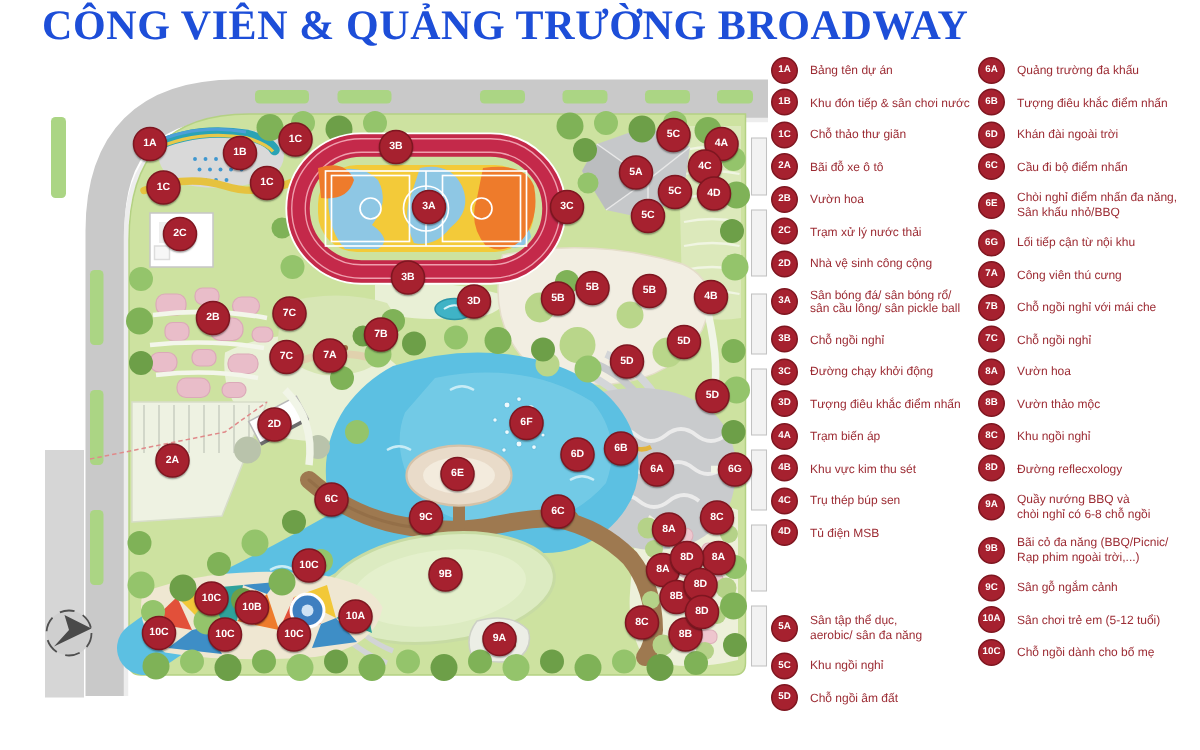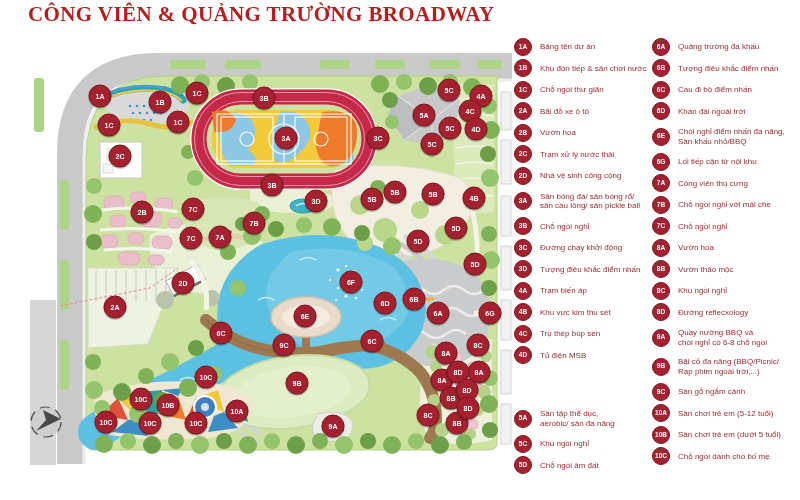--- a/index.html
+++ b/index.html
@@ -1,19 +1,19 @@
 <!DOCTYPE html>
 <html><head>
 <meta charset="utf-8">
 <style>
   html,body{margin:0;padding:0;}
   body{width:800px;height:500px;position:relative;background:#ffffff;
        font-family:"Liberation Sans",sans-serif;overflow:hidden;}
   .title{position:absolute;left:28px;top:2px;font-family:"Liberation Serif",serif;
-         font-weight:bold;font-size:21px;color:#b91c1c;letter-spacing:.4px;white-space:nowrap;}
+         font-weight:bold;font-size:28px;color:#1d4ed8;letter-spacing:.4px;white-space:nowrap;}
   #map-wrap{position:absolute;left:0;top:0;width:800px;height:500px;}
   #map-svg{position:absolute;left:0;top:0;}
   #map-markers{position:absolute;left:0;top:0;width:800px;height:500px;}
   .marker{position:absolute;width:21px;height:21px;border-radius:50%;
           background:#a6212f;border:1.5px solid #7e1620;color:#fff;
           font-size:7px;font-weight:bold;display:flex;align-items:center;justify-content:center;
           transform:translate(-50%,-50%);box-shadow:0 1px 1px rgba(0,0,0,.35);line-height:1;}
   .legend{position:absolute;top:36px;display:flex;flex-direction:column;}
   #legend-col-0{left:514px;width:136px;}
   #legend-col-1{left:652px;width:146px;}
@@ -434,21 +434,21 @@
     <div class="legend-row">
       <span class="legend-badge">1A</span>
       <span class="legend-label">Bảng tên dự án</span>
     </div>
     <div class="legend-row">
       <span class="legend-badge">1B</span>
       <span class="legend-label">Khu đón tiếp &amp; sân chơi nước</span>
     </div>
     <div class="legend-row">
       <span class="legend-badge">1C</span>
-      <span class="legend-label">Chỗ ngồi thư giãn</span>
+      <span class="legend-label">Chỗ thảo thư giãn</span>
     </div>
     <div class="legend-row">
       <span class="legend-badge">2A</span>
       <span class="legend-label">Bãi đỗ xe ô tô</span>
     </div>
     <div class="legend-row">
       <span class="legend-badge">2B</span>
       <span class="legend-label">Vườn hoa</span>
     </div>
     <div class="legend-row">
@@ -509,26 +509,26 @@
 <div class="legend" id="legend-col-1">
     <div class="legend-row">
       <span class="legend-badge">6A</span>
       <span class="legend-label">Quảng trường đa khấu</span>
     </div>
     <div class="legend-row">
       <span class="legend-badge">6B</span>
       <span class="legend-label">Tượng điêu khắc điểm nhấn</span>
     </div>
     <div class="legend-row">
+      <span class="legend-badge">6D</span>
+      <span class="legend-label">Khán đài ngoài trời</span>
+    </div>
+    <div class="legend-row">
       <span class="legend-badge">6C</span>
       <span class="legend-label">Cầu đi bộ điểm nhấn</span>
-    </div>
-    <div class="legend-row">
-      <span class="legend-badge">6D</span>
-      <span class="legend-label">Khán đài ngoài trời</span>
     </div>
     <div class="legend-row" style="min-height: 29px;">
       <span class="legend-badge">6E</span>
       <span class="legend-label">Chòi nghỉ điểm nhấn đa năng,
 Sân khấu nhỏ/BBQ</span>
     </div>
     <div class="legend-row">
       <span class="legend-badge">6G</span>
       <span class="legend-label">Lối tiếp cận từ nội khu</span>
     </div>
@@ -572,20 +572,16 @@
     </div>
     <div class="legend-row">
       <span class="legend-badge">9C</span>
       <span class="legend-label">Sân gỗ ngắm cảnh</span>
     </div>
     <div class="legend-row">
       <span class="legend-badge">10A</span>
       <span class="legend-label">Sân chơi trẻ em (5-12 tuổi)</span>
     </div>
     <div class="legend-row">
-      <span class="legend-badge">10B</span>
-      <span class="legend-label">Sân chơi trẻ em (dưới 5 tuổi)</span>
-    </div>
-    <div class="legend-row">
       <span class="legend-badge">10C</span>
       <span class="legend-label">Chỗ ngồi dành cho bố mẹ</span>
     </div>
   </div>
 
 </body></html>

